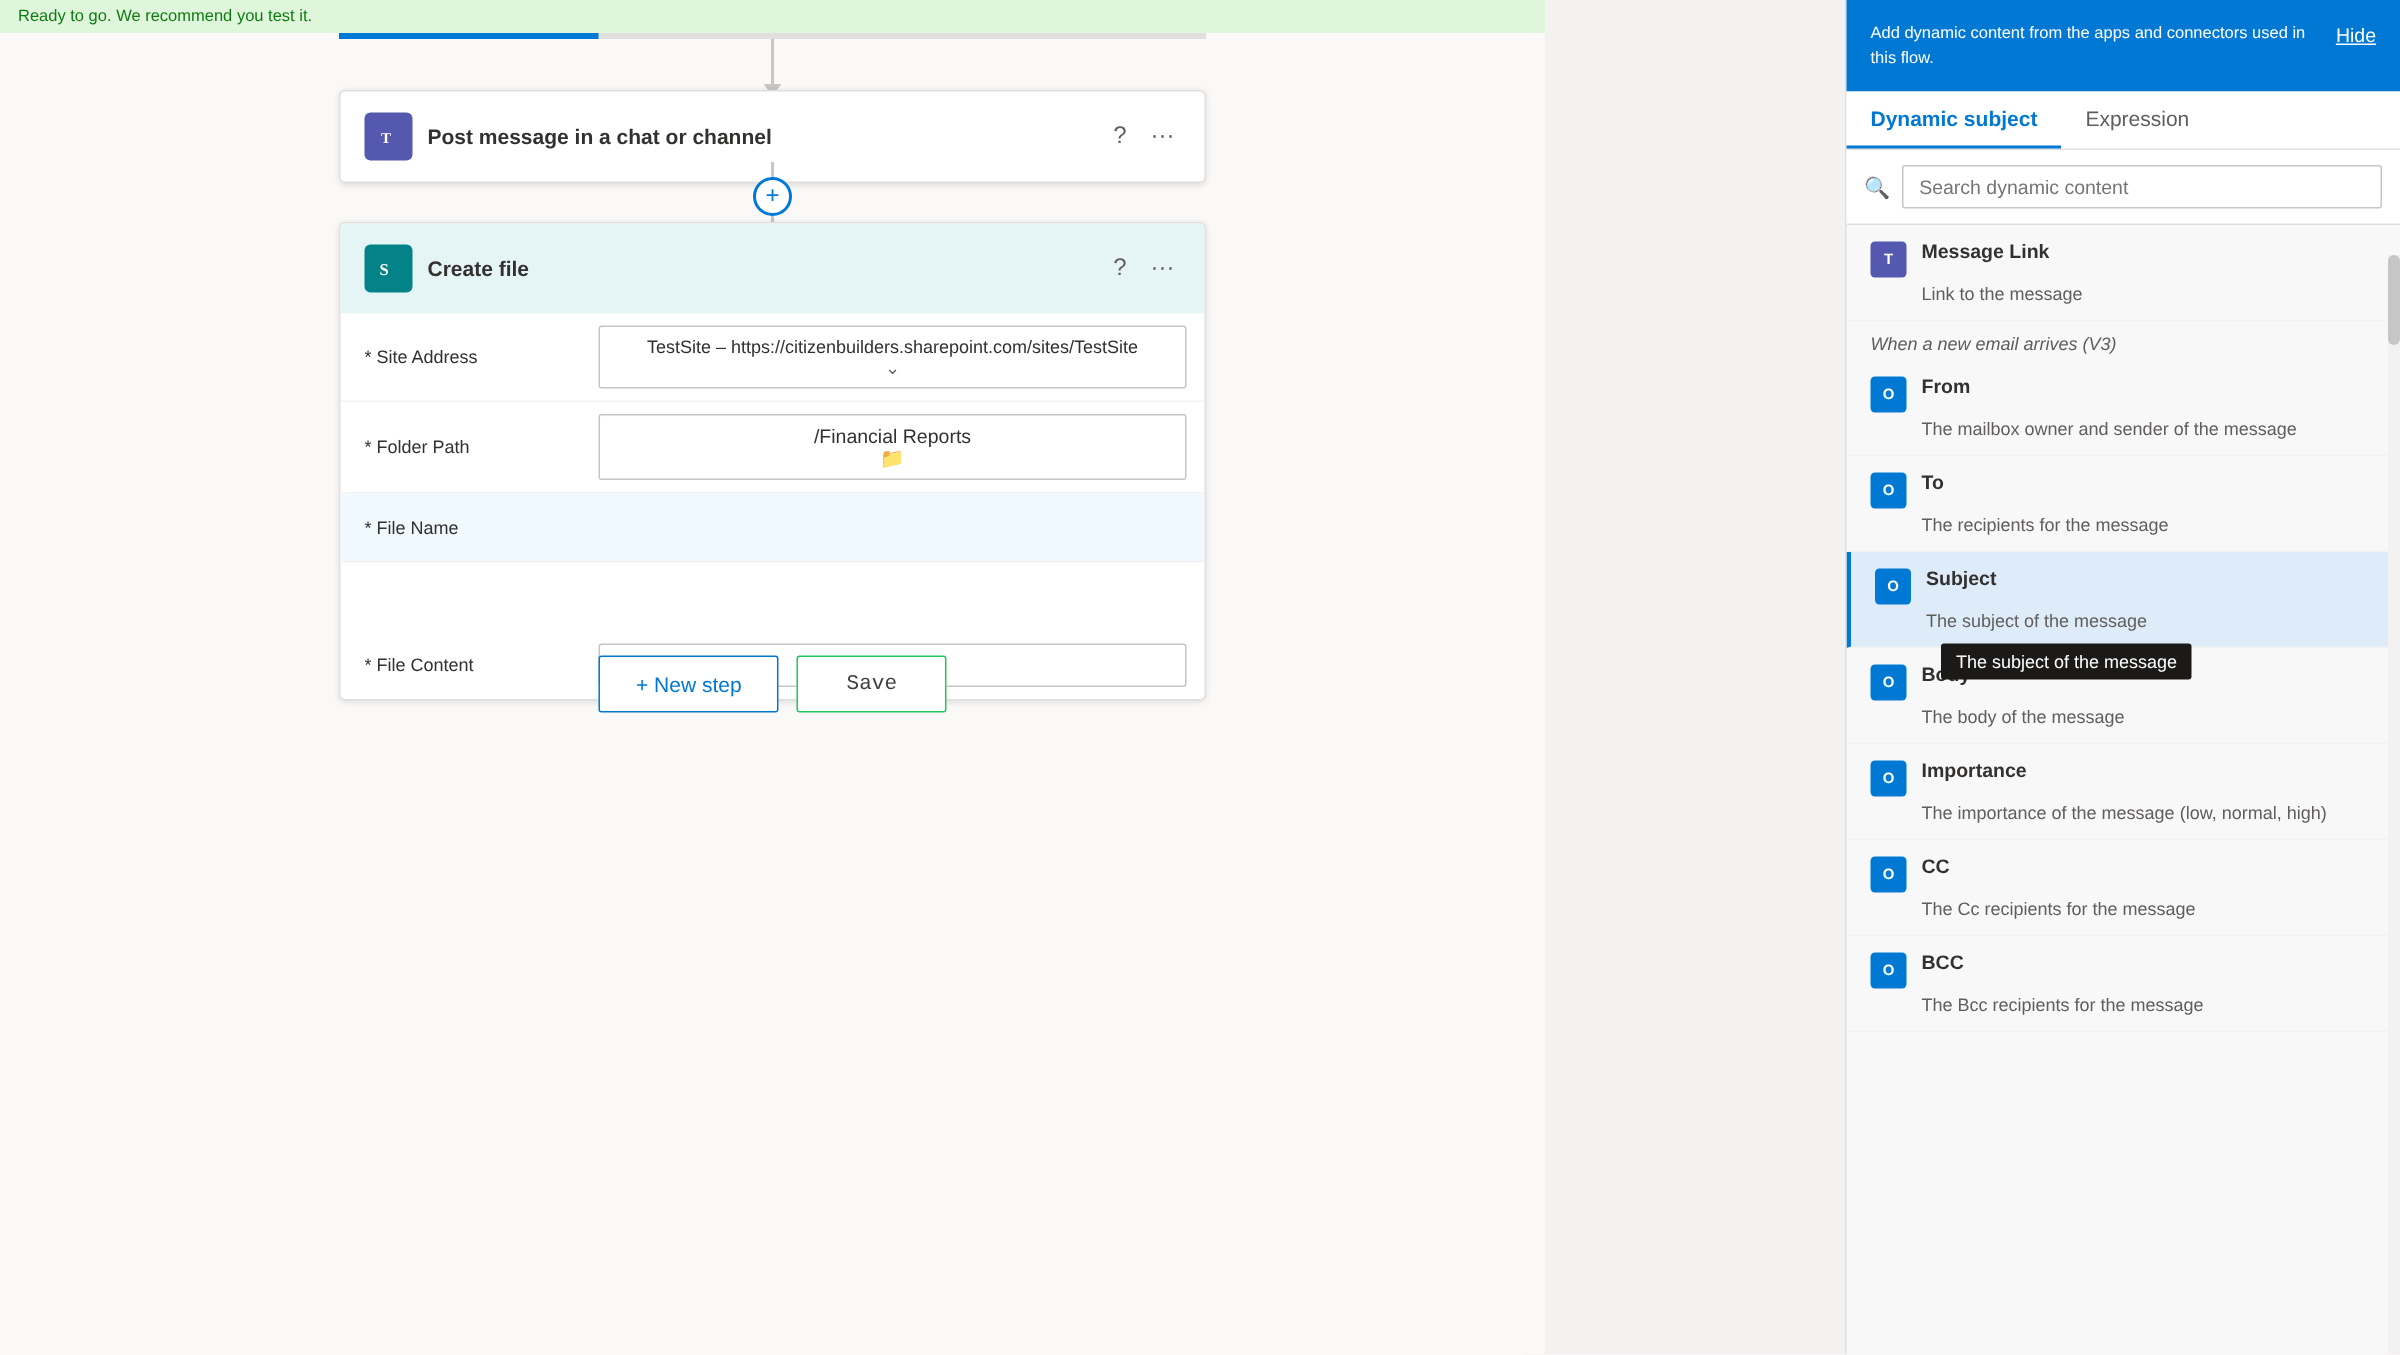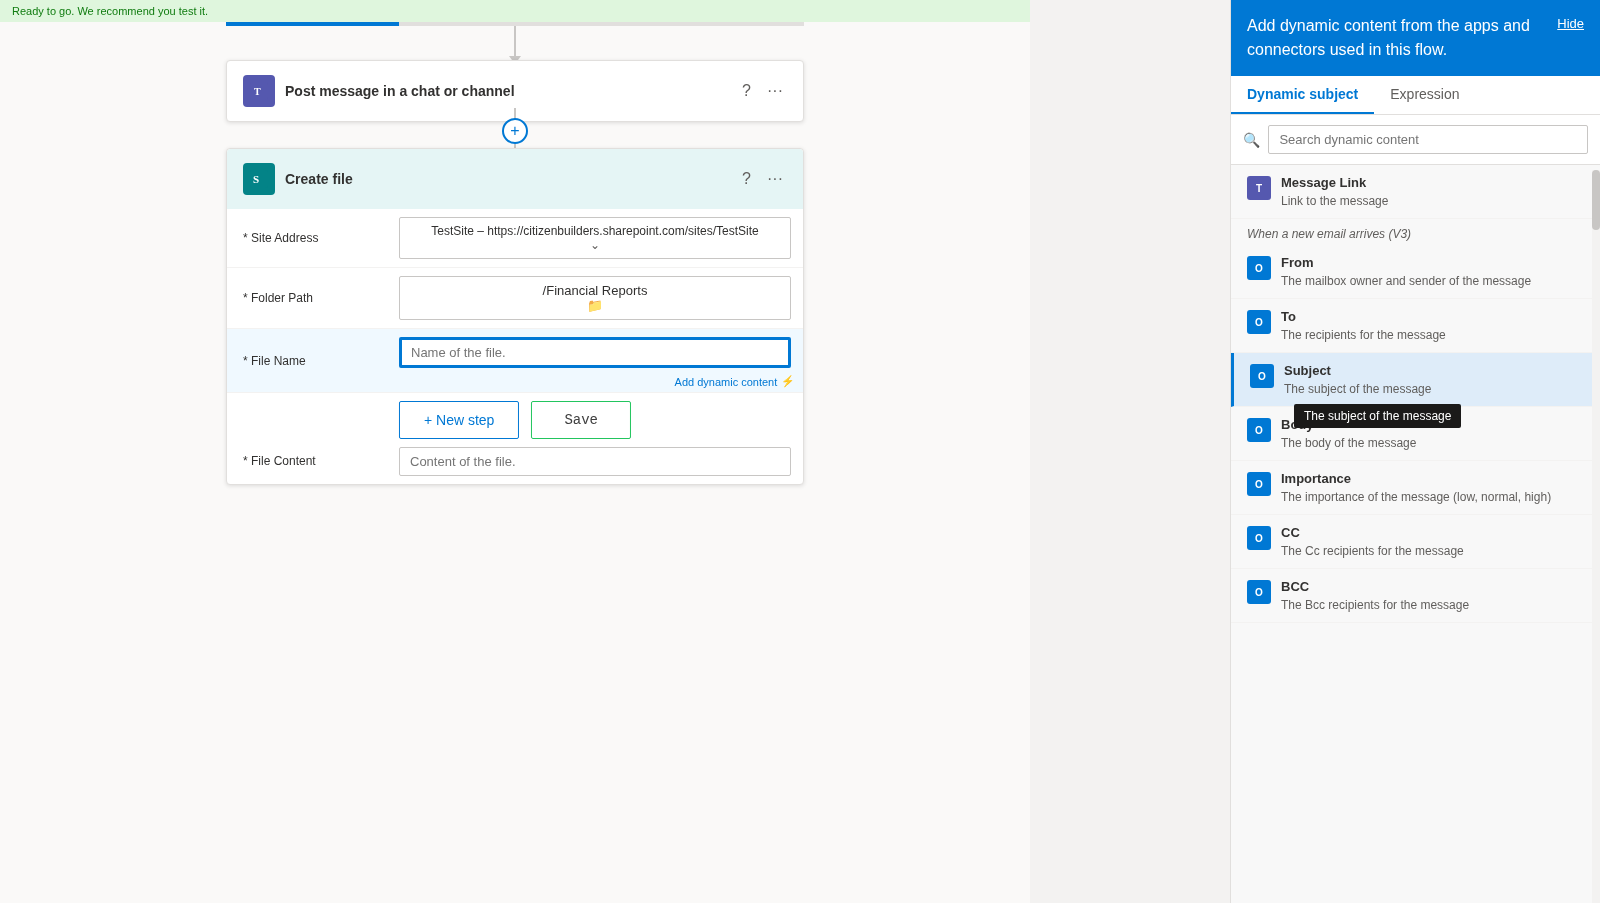--- a/index.html
+++ b/index.html
@@ -243,21 +243,21 @@
 
     
     .file-name-row {
       background: #f0f9ff;
       position: relative;
     }
 
     
     .bottom-actions {
       position: absolute;
-      top: 401px;
+      top: 437px;
       left: 50%;
       transform: translateX(-50%);
       display: flex;
       gap: 12px;
       align-items: center;
     }
 
     .btn-new-step {
       padding: 10px 24px;
       border: 1px solid #0078d4;
@@ -311,21 +311,21 @@
     .info-bar {
       background: #0078d4;
       padding: 14px 16px;
       display: flex;
       align-items: flex-start;
       justify-content: space-between;
       gap: 12px;
     }
 
     .info-bar-text {
-      font-size: 16px;
+      font-size: 11px;
       color: white;
       line-height: 1.5;
       flex: 1;
     }
 
     .info-bar-hide {
       color: white;
       font-size: 13px;
       cursor: pointer;
       white-space: nowrap;
@@ -419,21 +419,21 @@
 
     .content-item-name {
       font-size: 13px;
       font-weight: 600;
       color: #323130;
     }
 
     .content-item-desc {
       font-size: 12px;
       color: #605e5c;
-      margin-top: 4px;
+      margin-top: 14px;
     }
 
     
     .tooltip-popup {
       position: absolute;
       background: #1b1a19;
       color: white;
       padding: 5px 10px;
       border-radius: 2px;
       font-size: 12px;
@@ -544,27 +544,20 @@
             <span>/Financial Reports</span>
             <span style="color:#605e5c;">📁</span>
           </div>
         </div>
       </div>
 
       <div class="form-row file-name-row">
         <div class="form-label">
           <span>* File Name</span>
         </div>
-        <div class="form-input-area" style="flex-direction:column; align-items:stretch; padding-bottom: 24px;">
-          <input class="form-input active" type="text" placeholder="Name of the file." style="">
-          <div class="dynamic-content-bar">
-            <span>Add dynamic content</span>
-            <span>⚡</span>
-          </div>
-        </div>
       </div>
 
       <div class="form-row">
         <div class="form-label">
           <span>* File Content</span>
         </div>
         <div class="form-input-area">
           <input class="form-input" type="text" style="border-color: rgb(200, 198, 196);" placeholder="Content of the file.">
         </div>
       </div>

